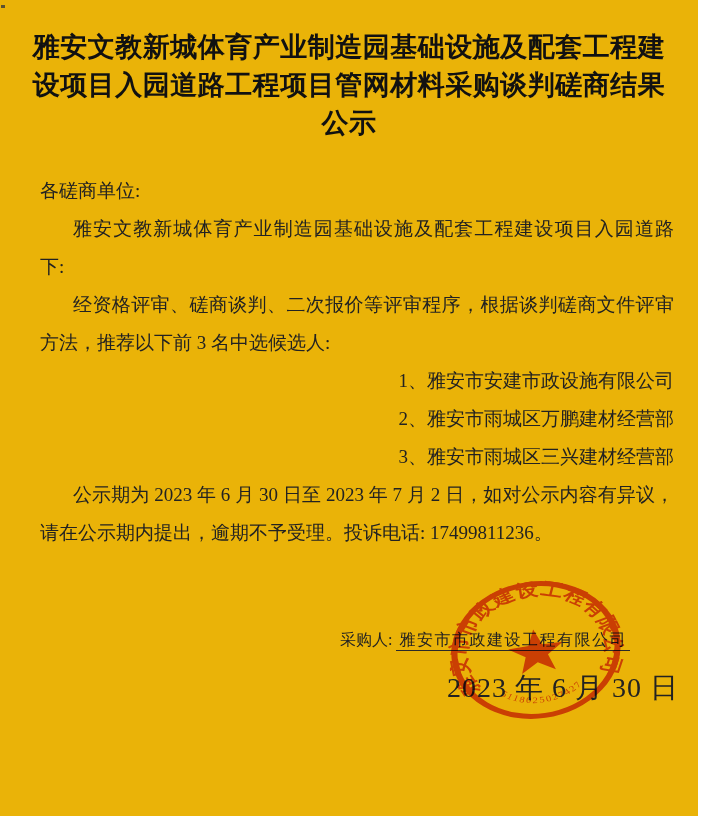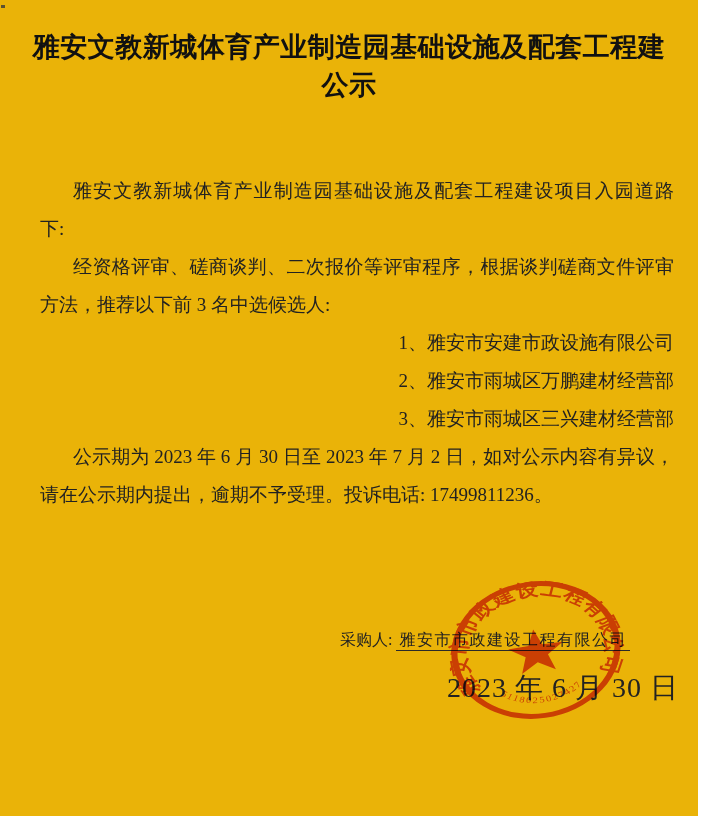--- a/index.html
+++ b/index.html
@@ -87,24 +87,26 @@
     opacity:0.8;
   }
 </style>
 </head>
 <body>
 
 <div class="page">
 
   <div class="doc-title">
     <div>雅安文教新城体育产业制造园基础设施及配套工程建</div>
+    <div>设项目入园道路工程项目管网材料采购谈判磋商结果</div>
     <div>公示</div>
   </div>
 
   <div class="content">
+    <div class="line">各磋商单位:</div>
 
     <div class="line just indent">雅安文教新城体育产业制造园基础设施及配套工程建设项目入园道路</div>
     <div class="line">下:</div>
 
     <div class="line just indent">经资格评审、磋商谈判、二次报价等评审程序，根据谈判磋商文件评审</div>
     <div class="line">方法，推荐以下前 3 名中选候选人:</div>
 
     <div class="line indent">1、雅安市安建市政设施有限公司</div>
     <div class="line indent">2、雅安市雨城区万鹏建材经营部</div>
     <div class="line indent">3、雅安市雨城区三兴建材经营部</div>

